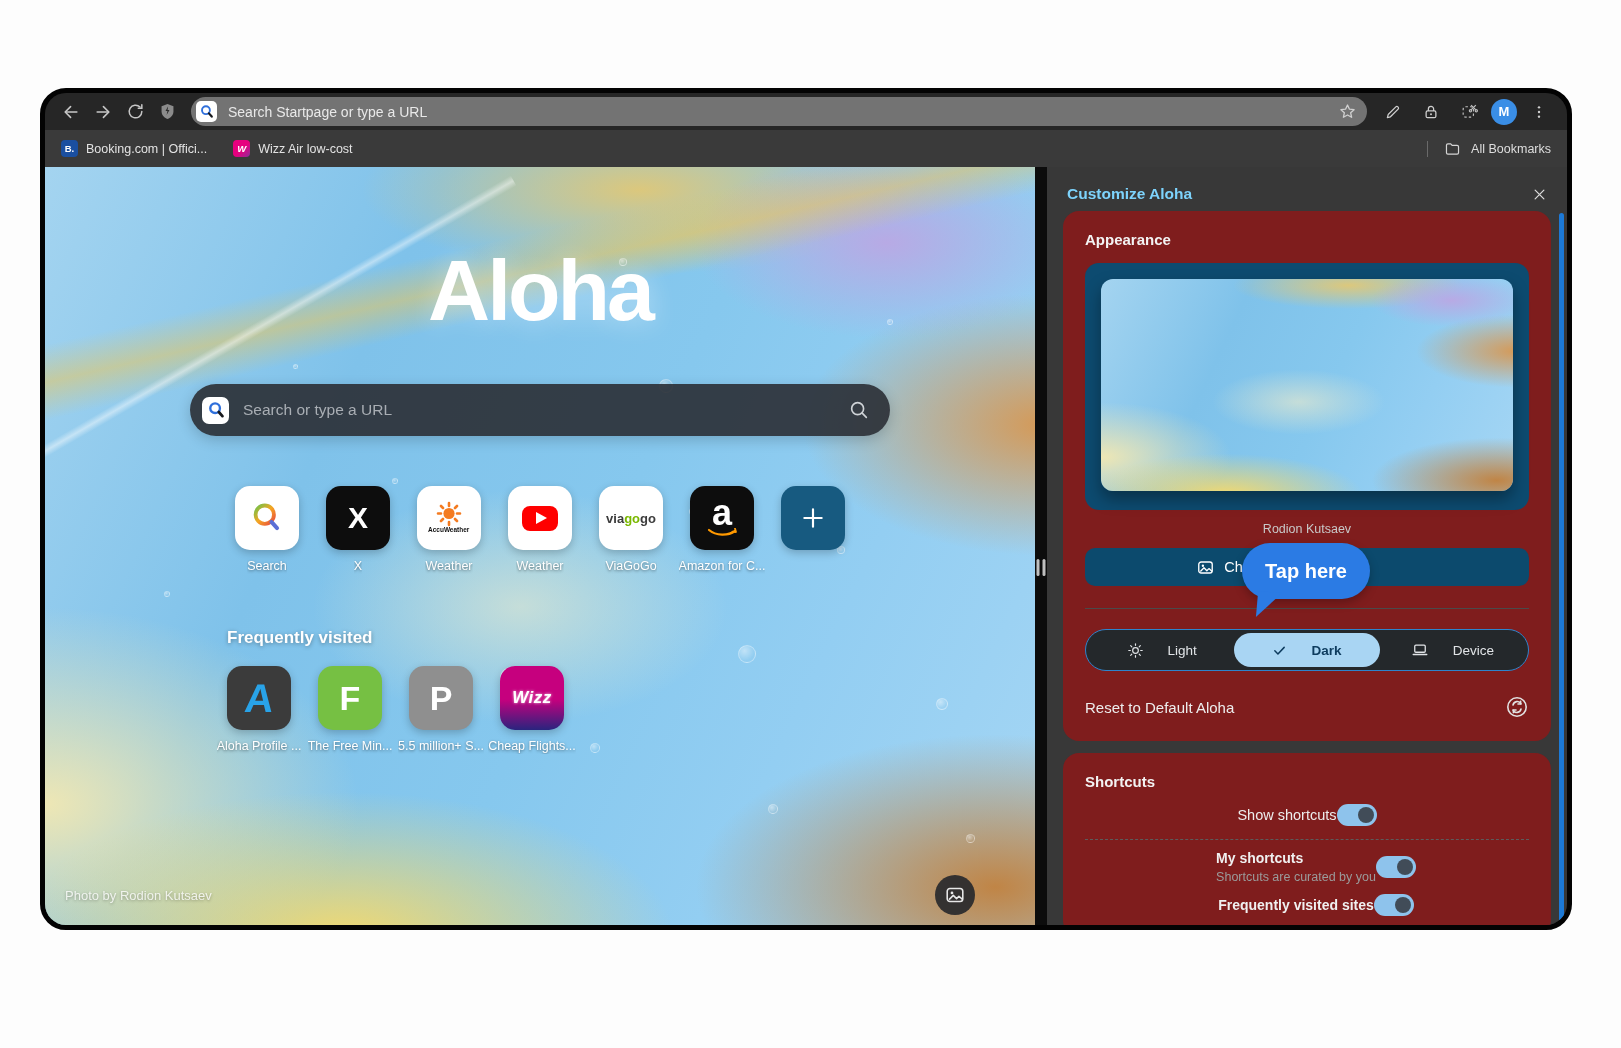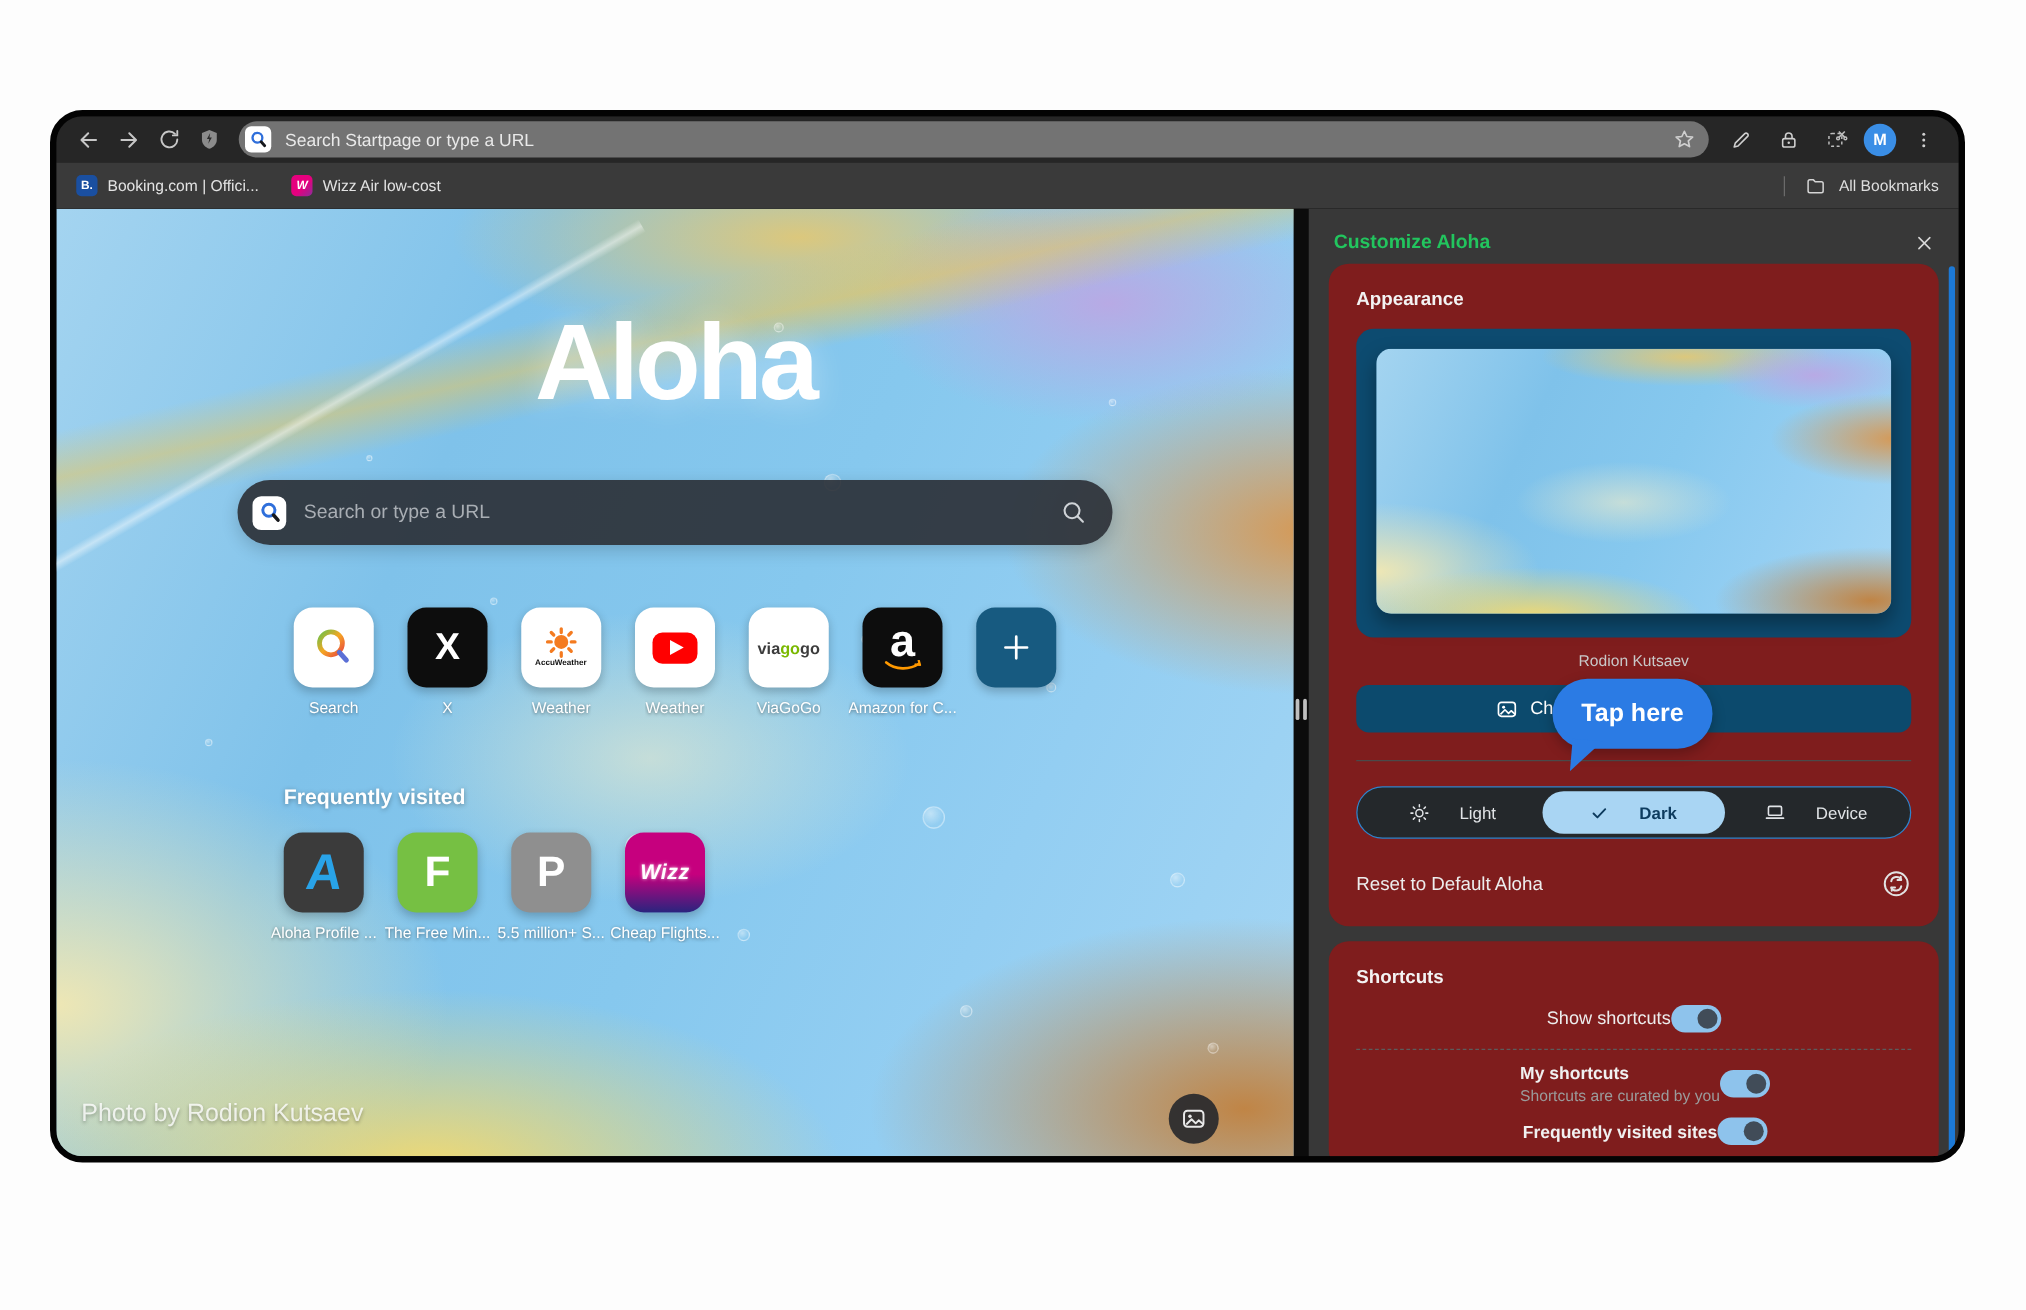--- a/index.html
+++ b/index.html
@@ -82,27 +82,27 @@
                text-shadow:0 0 3px rgba(255,255,255,0.8); }
   .yt-badge { width:36px; height:25px; background:#f00; border-radius:8px; display:flex; align-items:center; justify-content:center; }
   .yt-tri { width:0; height:0; border-left:11px solid #fff; border-top:6.5px solid transparent; border-bottom:6.5px solid transparent; margin-left:3px; }
   .viagogo { font-size:13px; font-weight:bold; color:#3c3c3c; }
   .viagogo .g { color:#7ab800; }
   .accu-text { font-size:9px; font-weight:bold; color:#111; transform:scale(0.72); margin-top:-2px; white-space:nowrap; }
   .amz-a { font-size:36px; font-weight:bold; color:#fff; line-height:0.8; margin-top:2px; }
   .fv-section { position:relative; margin:54px 0 0 182px; }
   .fv-title { font-size:17px; font-weight:bold; color:#fff; text-shadow:0 1px 4px rgba(0,0,0,0.35); }
   .fv-tiles { display:flex; gap:27px; margin-top:18px; }
-  .credit { position:absolute; left:20px; bottom:22px; font-size:20px; color:rgba(255,255,255,0.8); text-shadow:0 1px 3px rgba(0,0,0,0.3); }
+  .credit { position:absolute; left:20px; bottom:22px; font-size:13px; color:rgba(255,255,255,0.8); text-shadow:0 1px 3px rgba(0,0,0,0.3); }
   .fab { position:absolute; right:60px; bottom:10px; width:40px; height:40px; border-radius:50%;
          background:rgba(40,41,45,0.92); display:flex; align-items:center; justify-content:center; color:#e8e8e8; }
   
   .panel { position:relative; flex:1; background:#383838; padding:10px 16px 0; overflow:hidden; }
   .panel-header { display:flex; align-items:center; justify-content:space-between; height:34px; padding:0 4px; }
-  .panel-title { font-size:15.5px; font-weight:bold; color:#22c55e; }
+  .panel-title { font-size:15.5px; font-weight:bold; color:#7dd3fc; }
   .close-btn { color:#d8d8d8; display:flex; }
   .card { background:#7f1d1d; border-radius:16px; padding:20px 22px; }
   .card + .card { margin-top:12px; }
   .card-heading { font-size:15px; font-weight:bold; color:#f3f3f3; }
   .preview-outer { margin-top:15px; background:#0d4b70; border-radius:14px; padding:16px 16px 19px; }
   .preview-inner { height:212px; border-radius:12px; overflow:hidden; position:relative; box-shadow:0 8px 16px rgba(0,0,0,0.35); }
   .author { text-align:center; margin-top:12px; font-size:12.5px; color:#c9c9c9; }
   .change-wrap { position:relative; margin-top:12px; }
   .change-btn { height:38px; width:100%; background:#0c4a6d; border:none; border-radius:10px; color:#fff;
     font-size:14.5px; display:flex; align-items:center; justify-content:center; gap:9px; font-family:inherit; }

